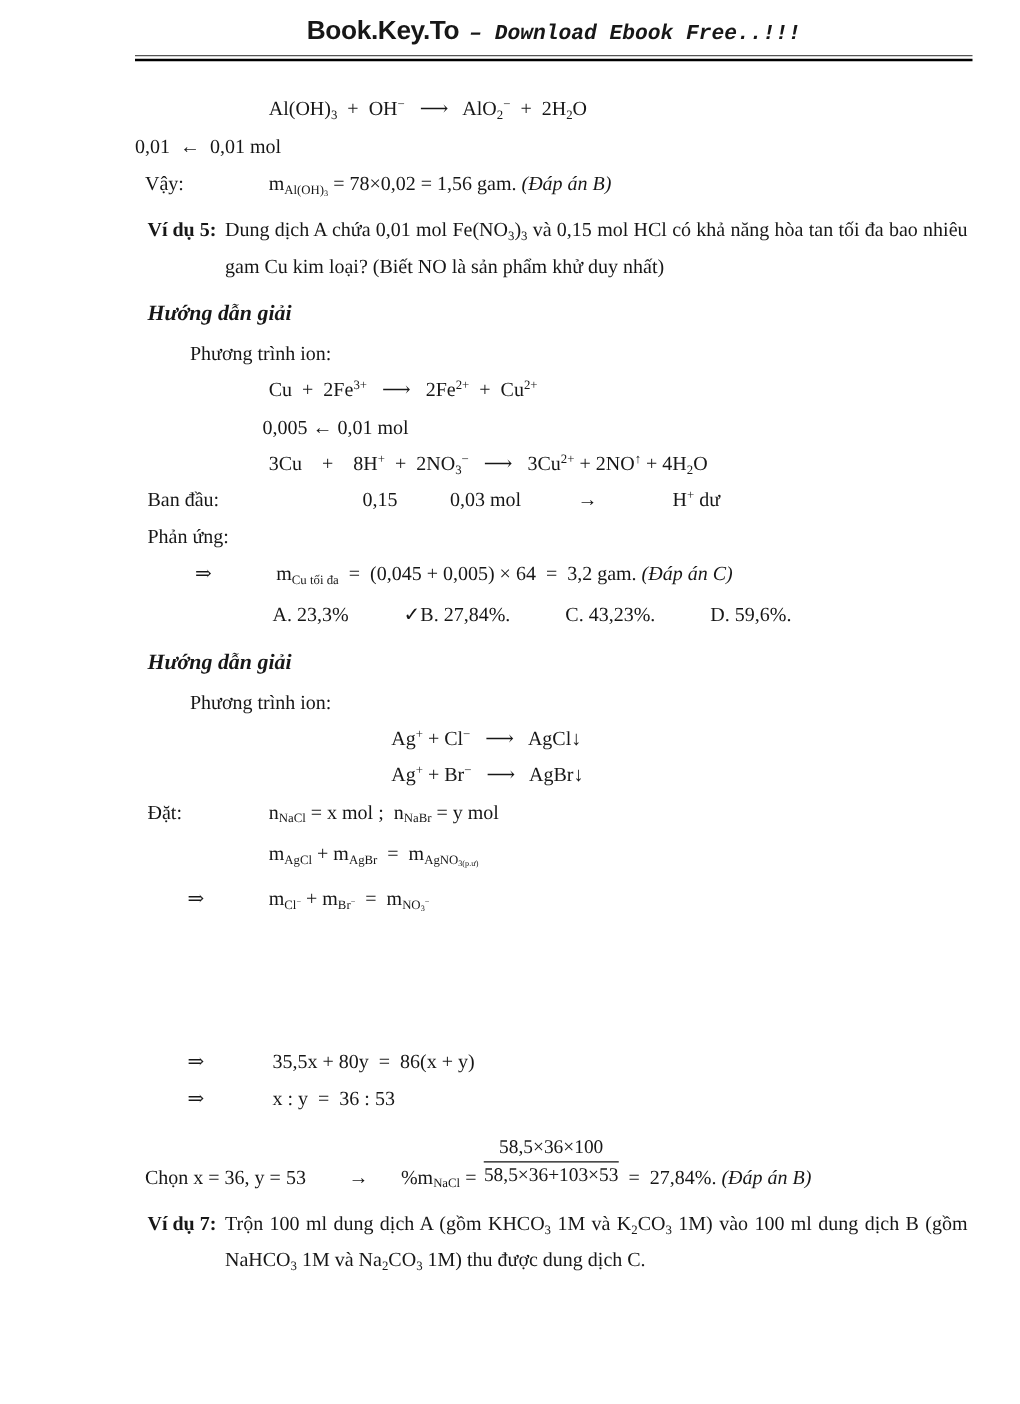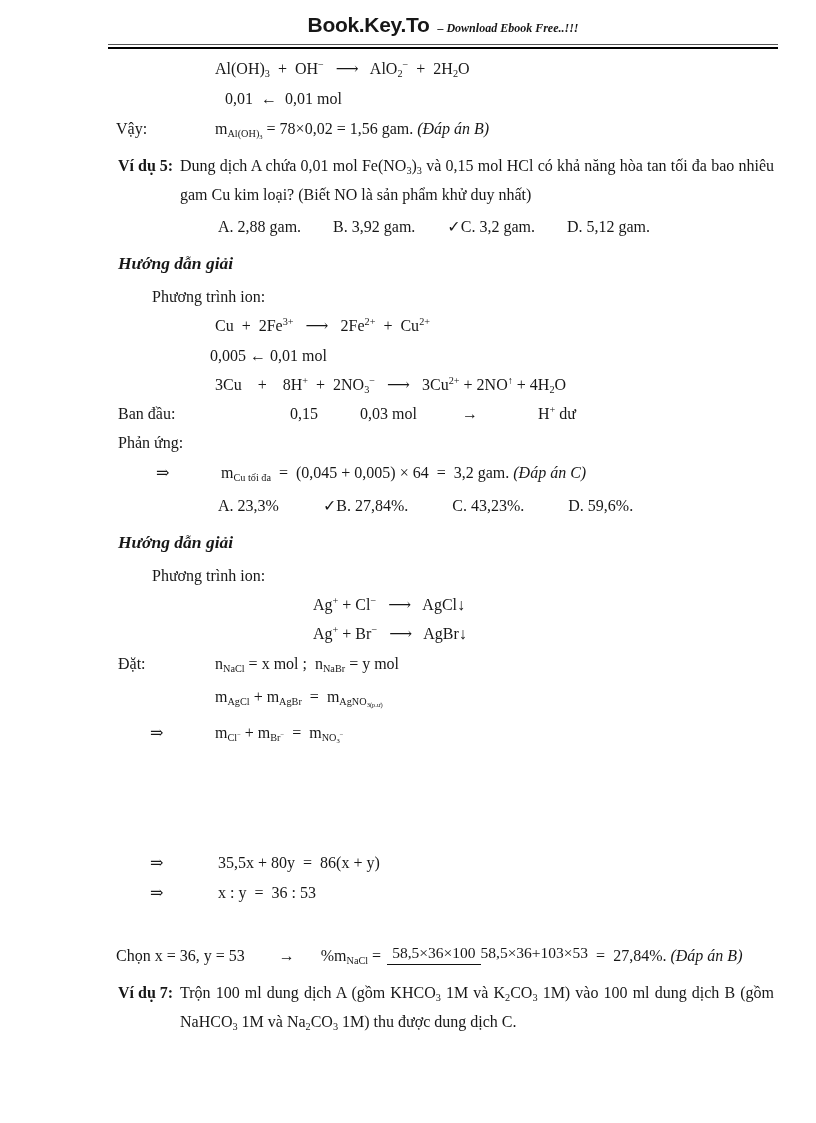--- a/index.html
+++ b/index.html
@@ -5,49 +5,49 @@
   html,body{margin:0;padding:0;}
   body{
     width:816px;height:1123px;overflow:hidden;background:#ffffff;
     font-family:"Liberation Serif","DejaVu Serif",serif;
     font-size:16px;color:#171717;
   }
   .content{padding:12px 38px 0 108px;}
   
   .header{text-align:center;line-height:26px;}
   .brand{font-family:"Liberation Sans","DejaVu Sans",sans-serif;font-weight:800;font-size:21px;letter-spacing:-0.3px;}
-  .tagline{font-family:Liberation Serif, serif;font-style:italic;font-weight:700;font-size:12px;margin-left:8px;}
+  .tagline{font-family:Liberation Mono, monospace;font-style:italic;font-weight:700;font-size:17px;margin-left:8px;}
   .rule{margin-top:3px;border-top:1.4px solid #555;height:2px;border-bottom:2.6px solid #000;}
   
   .r{position:relative;line-height:29px;min-height:29px;white-space:pre-wrap;}
   .rh{height:29px;}
   .tall{line-height:32px;min-height:32px;}
   .at{position:absolute;top:0;white-space:pre-wrap;}
   .l8{left:8px}.l10{left:10px}.l42{left:42px}.l48{left:48px}
   .l102{left:102px}.l107{left:107px}.l110{left:110px}.l113{left:113px}
   .l182{left:182px}.l252{left:252px}.l354{left:354px}.l430{left:430px}
-  .ml44{margin-left:44px}.ml102{margin-left:102px}.ml107{margin-left:107px}.ml117{margin-left:117px}.ml205{margin-left:205px}
+  .ml44{margin-left:44px}.ml102{margin-left:102px}.ml107{margin-left:107px}.ml117{}.ml205{margin-left:205px}
   .mt1{margin-top:1px}.mt3{margin-top:3px}.mt4{margin-top:4px}
-  .mt7{margin-top:7px}.mt9{margin-top:9px}.mt12{margin-top:5px}.mt14{margin-top:14px}
+  .mt7{margin-top:7px}.mt9{margin-top:9px}.mt12{margin-top:24px}.mt14{margin-top:14px}
   
   .para{position:relative;margin-left:72px;margin-right:4px;text-align:justify;line-height:28.5px;}
   .plabel{position:absolute;left:-62px;font-weight:bold;}
   .headline{font-weight:bold;font-style:italic;font-size:17.5px;margin-left:10px;line-height:30px;}
   
   .opts{margin-left:110px;line-height:29px;}
   .opt{display:inline-block;}
   .gap28{margin-right:28px;} .gap40{margin-right:40px;}
   
   sub,sup{line-height:0;font-size:64%;}
   sub{vertical-align:-0.28em;}
   sup{vertical-align:0.55em;}
   
   .final-row{display:flex;align-items:flex-end;margin-left:8px;height:54px;white-space:pre-wrap;}
   .fa{margin-left:34px;} .flhs{margin-left:26px;} .frhs{margin-left:8px;}
-  .frac{display:inline-flex;flex-direction:row;text-align:center;margin-left:6px;font-size:15.5px;line-height:22px;}
+  .frac{display:inline-flex;flex-direction:column;text-align:center;margin-left:6px;font-size:15.5px;line-height:22px;}
   .frac .num{border-bottom:1.6px solid #111;padding:0 5px 0;}
   .frac .den{padding-top:0;}
 </style>
 </head>
 <body>
 
 <div class="content">
 
   <div class="header">
     <span class="brand">Book.Key.To</span><span class="tagline">– Download Ebook Free..!!!</span>
@@ -59,26 +59,20 @@
     <div class="r mt1 ml117">0,01  ←  0,01 mol</div>
     <div class="r rh mt1">
       <span class="at l8">Vậy:</span>
       <span class="at l107">m<sub>Al(OH)<sub>3</sub></sub> = 78×0,02 = 1,56 gam. <i>(Đáp án B)</i></span>
     </div>
   </section>
 
   <section>
     <div class="para mt9">
       <span class="plabel">Ví dụ 5:</span><span>Dung dịch A chứa 0,01 mol Fe(NO<sub>3</sub>)<sub>3</sub> và 0,15 mol HCl có khả năng hòa tan tối đa bao nhiêu gam Cu kim loại? (Biết NO là sản phẩm khử duy nhất)</span>
-    </div>
-    <div class="opts mt3">
-      <span class="opt gap28">A. 2,88 gam.</span>
-      <span class="opt gap28">B. 3,92 gam.</span>
-      <span class="opt gap28">✓C. 3,2 gam.</span>
-      <span class="opt">D. 5,12 gam.</span>
     </div>
     <div class="headline mt7">Hướng dẫn giải</div>
     <div class="r mt4 ml44">Phương trình ion:</div>
     <div class="r ml107">Cu  +  2Fe<sup>3+</sup>   ⟶   2Fe<sup>2+</sup>  +  Cu<sup>2+</sup></div>
     <div class="r mt1 ml102">0,005 ← 0,01 mol</div>
     <div class="r ml107">3Cu    +    8H<sup>+</sup>  +  2NO<sub>3</sub><sup>−</sup>   ⟶   3Cu<sup>2+</sup> + 2NO<sup>↑</sup> + 4H<sub>2</sub>O</div>
     <div class="r rh">
       <span class="at l10">Ban đầu:</span>
       <span class="at l182">0,15</span>
       <span class="at l252">0,03 mol</span>

